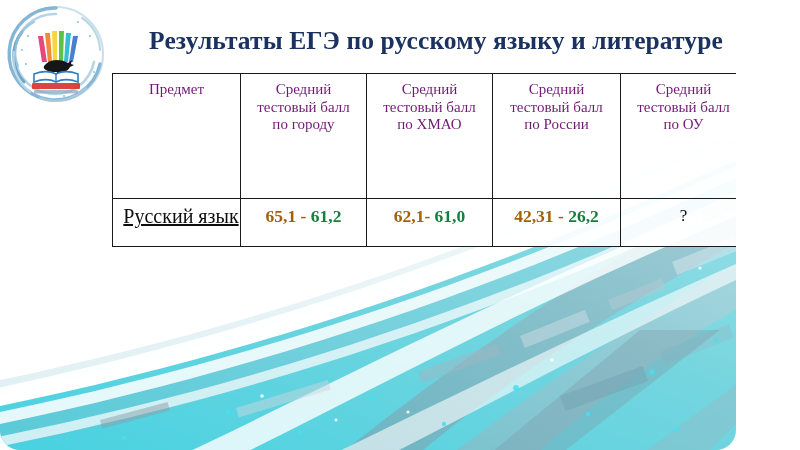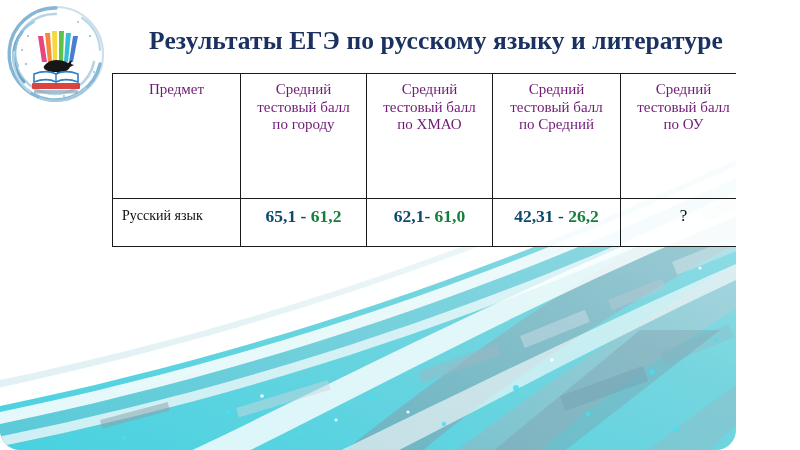--- a/index.html
+++ b/index.html
@@ -85,38 +85,39 @@
     height: 64px;
   }
   .cell-inner {
     padding-top: 7px;
     text-align: center;
     font-size: 17px;
     line-height: 20px;
     color: #0d0d0d;
   }
   .cell-inner.subject {
-    text-align: left;
+    text-align: center;
     padding-left: 9px;
-    font-size: 14px;
+    font-size: 20px;
     font-weight: normal;
+    text-decoration: underline;
   }
   .cell-inner.score {
     font-weight: bold;
     font-size: 17.5px;
   }
   .cell-inner.qmark {
     font-size: 17px;
     font-weight: normal;
   }
   .red {
     color: #15803d;
   }
   .blk {
-    color: #0c4a6e;
+    color: #a16207;
   }
   .col1 { width: 128px; }
   .col2 { width: 126px; }
   .col3 { width: 126px; }
   .col4 { width: 128px; }
   .col5 { width: 126px; }
 </style>
 </head>
 <body>
 
@@ -295,21 +296,21 @@
           <div class="hdr-inner">
             <div>Средний</div>
             <div>тестовый балл</div>
             <div>по ХМАО</div>
           </div>
         </td>
         <td class="hdr-cell">
           <div class="hdr-inner">
             <div>Средний</div>
             <div>тестовый балл</div>
-            <div>по Средний</div>
+            <div>по России</div>
           </div>
         </td>
         <td class="hdr-cell">
           <div class="hdr-inner">
             <div>Средний</div>
             <div>тестовый балл</div>
             <div>по ОУ</div>
           </div>
         </td>
       </tr>

